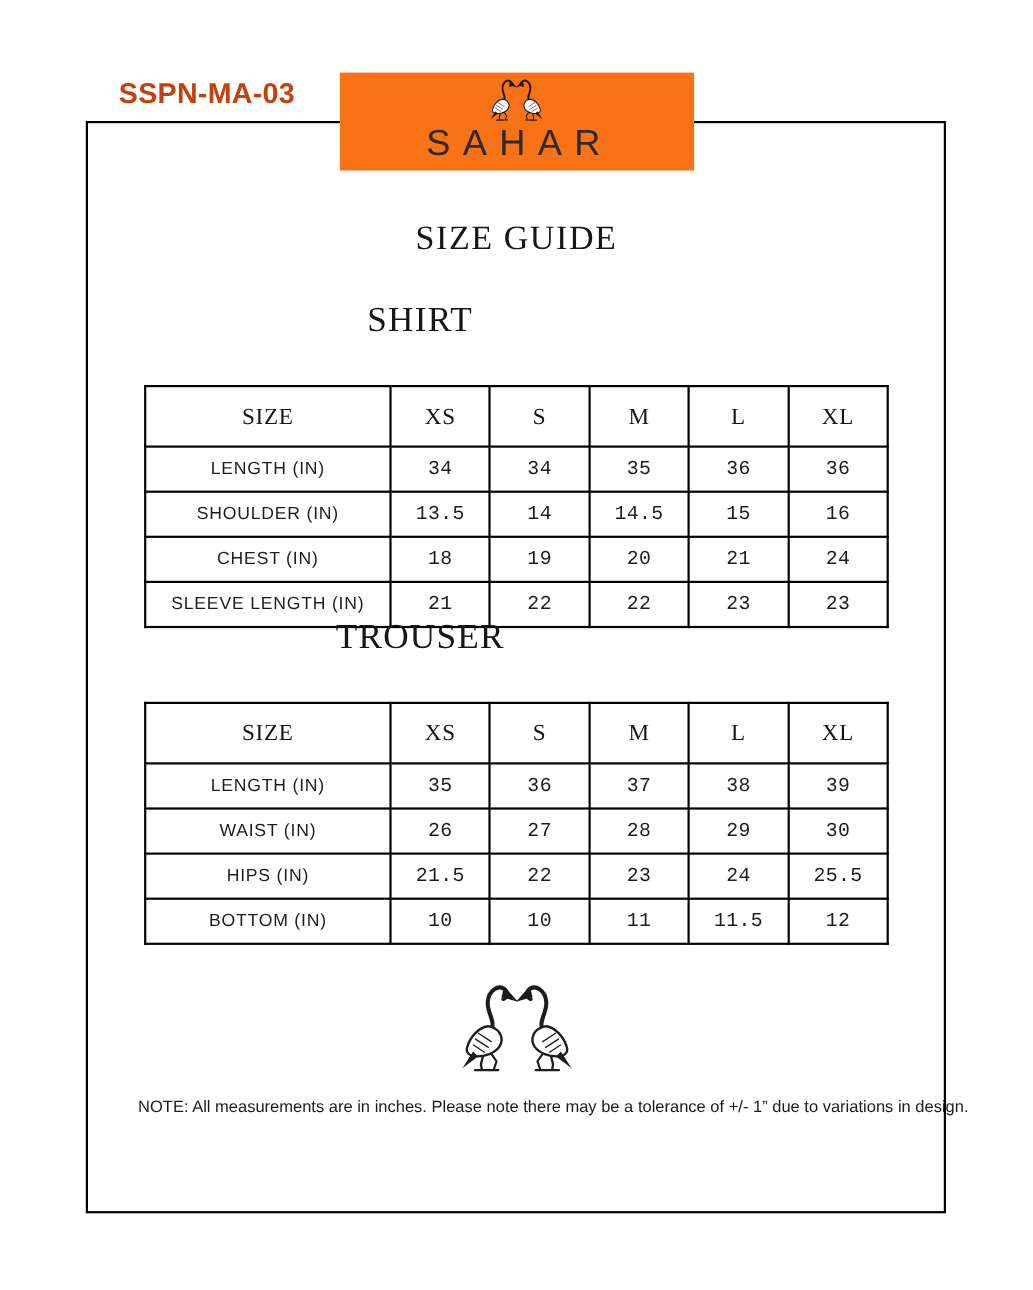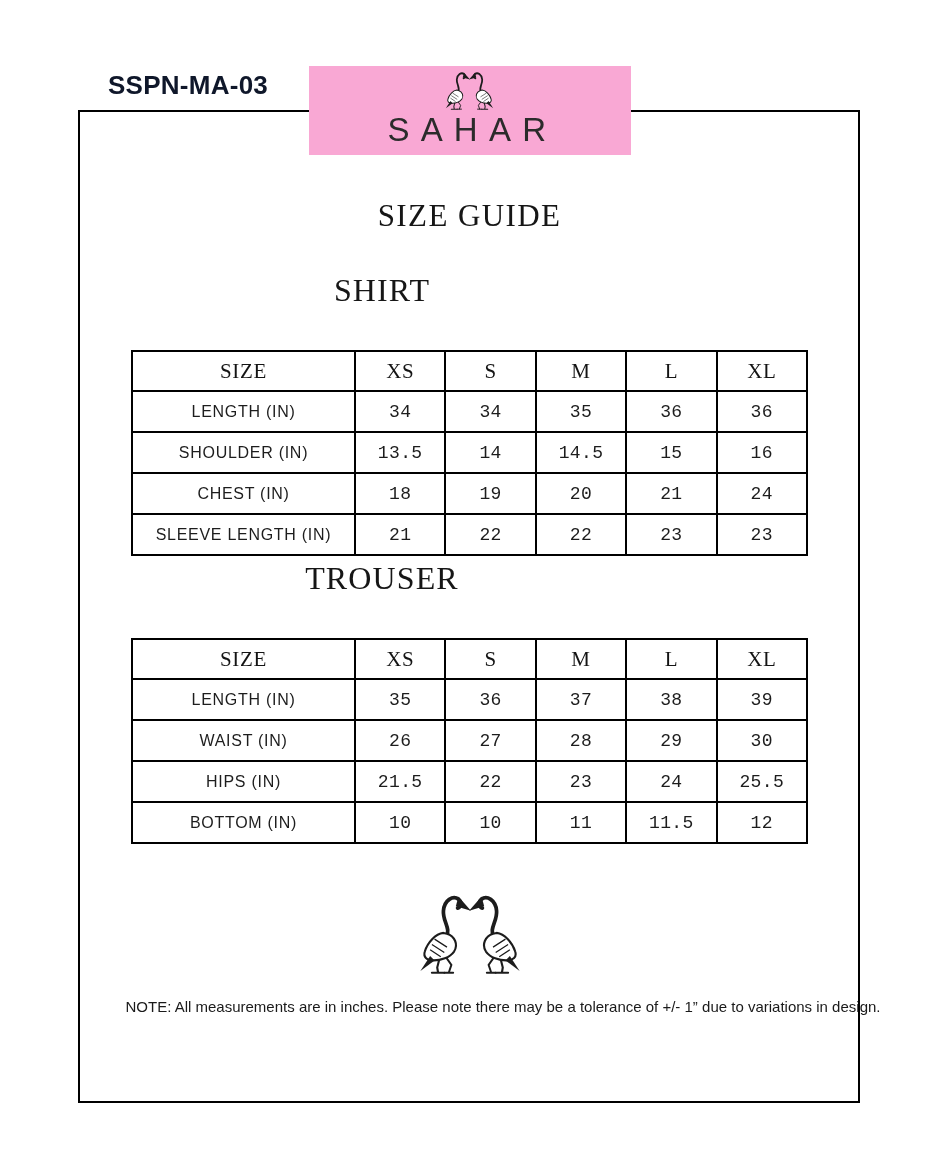--- a/index.html
+++ b/index.html
@@ -9,37 +9,37 @@
     position: relative;
     font-family: "Liberation Sans", sans-serif;
     color: #111111;
     overflow: hidden;
   }
 
   
   .sku {
     position: absolute; left: 108px; top: 70px;
     font-size: 26px; font-weight: 700; letter-spacing: 0.01em;
-    color: #0f172a;
+    color: #c2410c;
     font-family: "Liberation Sans", sans-serif;
   }
 
   
   .frame {
     position: absolute; left: 78px; top: 110px;
     width: 782px; height: 993px;
     border: 2px solid #000000;
     z-index: 1;
   }
 
   
   .logo {
     position: absolute; top: 66px; left: 50%;
     transform: translateX(-50%);
-    width: 322px; background: #f9a8d4;
+    width: 322px; background: #f97316;
     z-index: 2;
     display: flex; flex-direction: column; align-items: center;
     padding-bottom: 6px;
   }
   .logo .birds-sm { width: 49px; height: 44px; display: block; }
   .brand {
     margin-top: 1px;
     font-family: "Liberation Sans", sans-serif;
     font-size: 33px; font-weight: 400;
     letter-spacing: 0.34em; text-indent: 0.17em;
@@ -69,21 +69,21 @@
     border-collapse: collapse; table-layout: fixed;
     background: #ffffff;
   }
   table.size-table.shirt { top: 350px; }
   table.size-table.trouser { top: 638px; }
   .size-table th, .size-table td {
     border: 2px solid #000000;
     text-align: center; vertical-align: middle;
     padding: 0;
   }
-  .size-table thead tr { height: 40px; }
+  .size-table thead tr { height: 55px; }
   .size-table tbody tr { height: 41px; }
   .size-table thead th {
     font-family: "Liberation Serif", serif;
     font-size: 21px; font-weight: 400; letter-spacing: 0.03em;
     color: #141414;
   }
   .size-table td.row-label {
     font-family: "Liberation Sans", sans-serif;
     font-size: 16px; font-weight: 400; letter-spacing: 0.045em;
     color: #1d1d1d;

